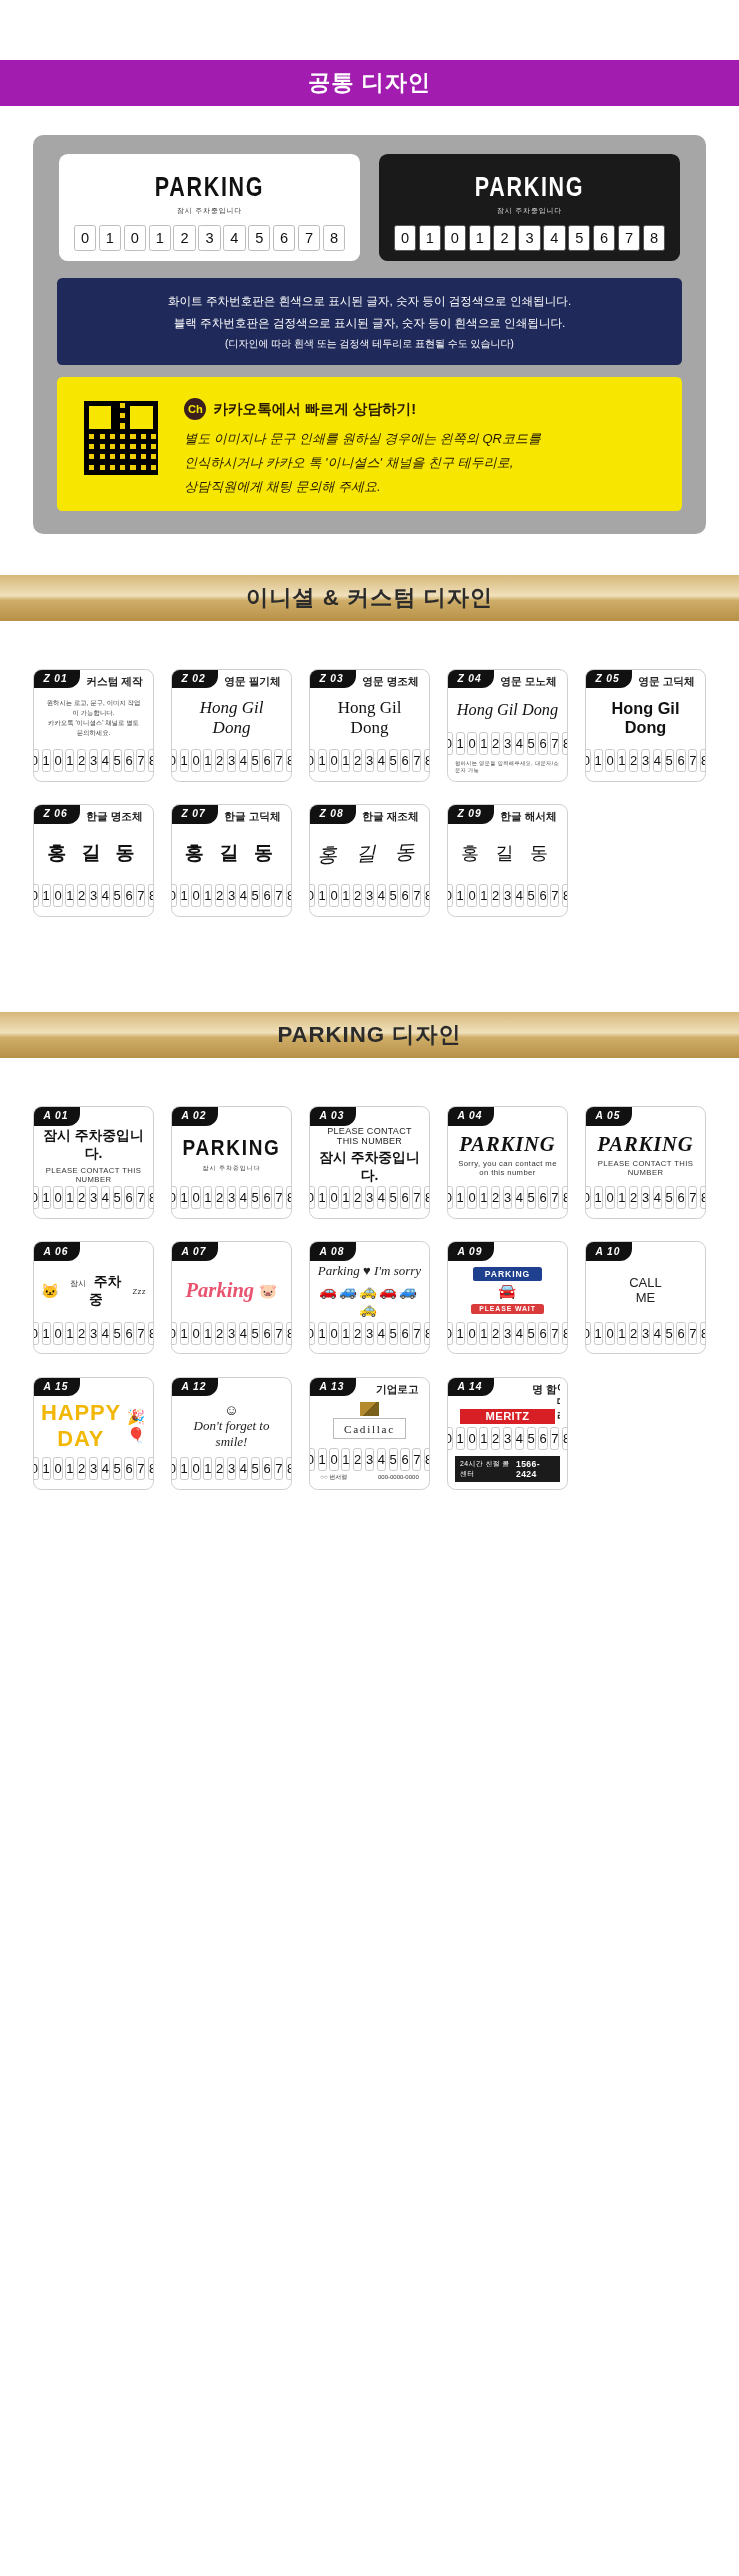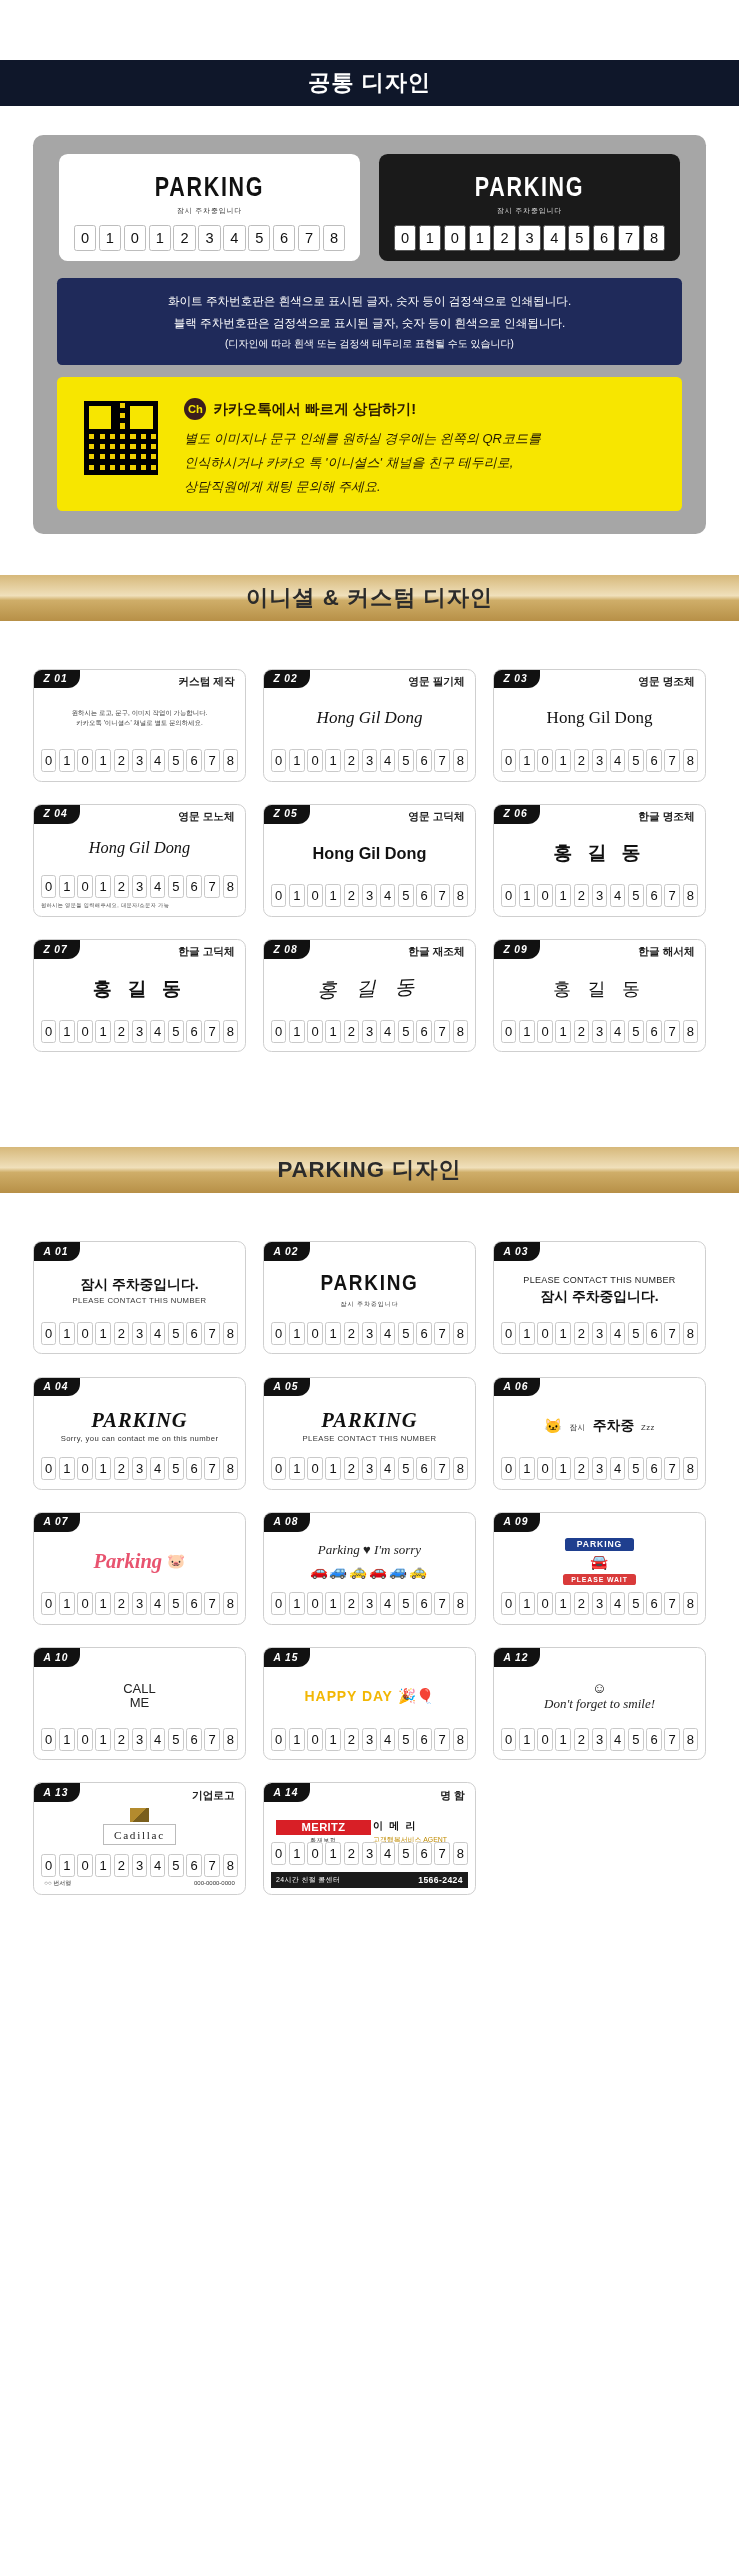--- a/index.html
+++ b/index.html
@@ -21,21 +21,21 @@
     height: 46px;
     display: flex;
     align-items: center;
     justify-content: center;
     color: #ffffff;
     font-size: 22.3px;
     font-weight: bold;
     letter-spacing: 0.9px;
   }
   .sec-head.navy {
-    background: #0f172a;
+    background: #a21caf;
   }
   .sec-head.gold {
     background: linear-gradient(to bottom, #d6b87a 0%, #f0e0bb 45%, #cfae69 55%, #b79047 100%);
     color: #2b2b2b;
   }
 
   .gap-s { height: 29px; }
   .gap-m { height: 41px; }
   .gap-l { height: 60px; }
 
@@ -185,21 +185,21 @@
     font-size: 13px;
     line-height: 1.85;
     color: #241a00;
     text-align: left;
     font-style: italic;
   }
 
   
   .grid {
     display: grid;
-    grid-template-columns: repeat(3, 1fr);
+    grid-template-columns: repeat(5, 1fr);
     gap: 22.3px 17px;
     padding: 0 33px;
   }
   .card {
     position: relative;
     border: 0.9px solid #cfcfcf;
     border-radius: 8.6px;
     background: #ffffff;
     height: 113px;
     padding: 6.9px 6.9px 6.9px 6.9px;
@@ -360,21 +360,21 @@
     border-radius: 2.6px;
     margin-top: 1.7px;
   }
   .callme {
     font-size: 13px;
     color: #222;
     line-height: 1.1;
     text-align: center;
   }
   .happyday {
-    font-size: 14px;
+    font-size: 22px;
     font-weight: bold;
     color: #f2b705;
     letter-spacing: 0.9px;
   }
   .smile-line {
     font-family: "Liberation Serif", serif;
     font-style: italic;
     font-size: 13px;
     color: #222;
   }

